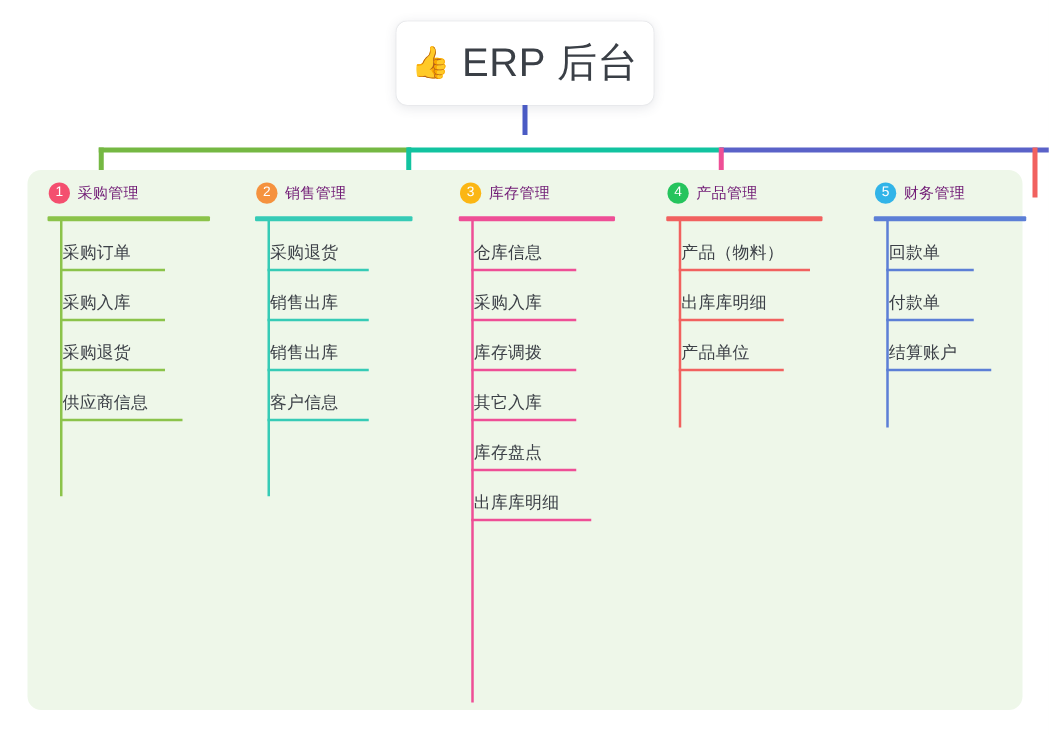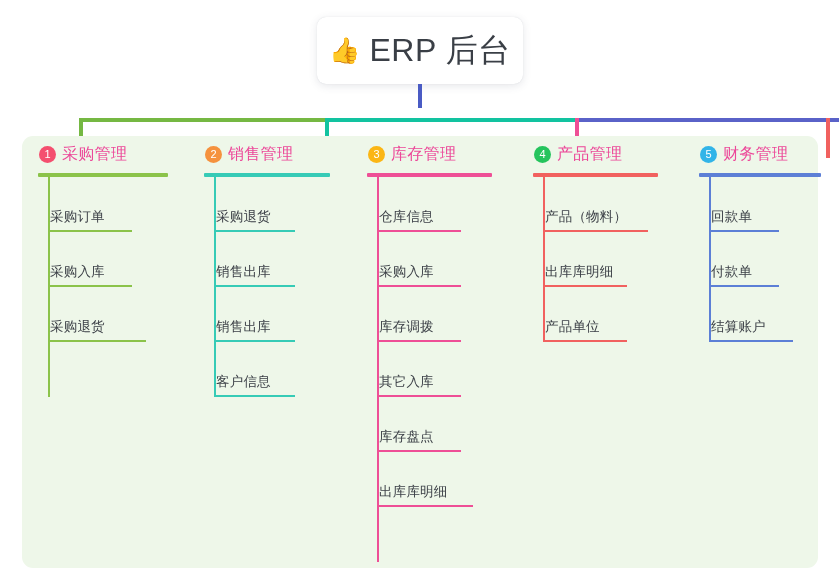--- a/index.html
+++ b/index.html
@@ -122,22 +122,22 @@
     height: 17px;
     border-radius: 50%;
     color: #ffffff;
     font-size: 11px;
     line-height: 17px;
     text-align: center;
     font-weight: 500;
     flex: 0 0 auto;
   }
   .col-title {
-    font-size: 16px;
-    color: #ec4899;
+    font-size: 12px;
+    color: #701a75;
     white-space: nowrap;
     letter-spacing: 0.3px;
   }
   .col-rule {
     position: absolute;
     left: 16px;
     top: 37px;
     height: 4px;
     border-radius: 1px;
   }
@@ -156,21 +156,21 @@
   }
 
   .items {
     position: absolute;
     left: 0;
     top: 41px;
     width: 100%;
   }
   .item {
     position: relative;
-    height: 55px;
+    height: 40px;
     box-sizing: border-box;
     display: flex;
     align-items: flex-end;
     padding-left: 28px;
   }
   .item-label {
     font-size: 13.5px;
     color: #3c4047;
     white-space: nowrap;
     padding-bottom: 6px;
@@ -228,20 +228,24 @@
             <div class="item-rule" style="background: rgb(139, 195, 74);"></div>
           </div>
           <div class="item">
             <span class="item-label">采购入库</span>
             <div class="item-rule" style="background: rgb(139, 195, 74);"></div>
           </div>
           <div class="item">
             <span class="item-label">采购退货</span>
             <div class="item-rule" style="background: rgb(139, 195, 74);"></div>
           </div>
+          <div class="item">
+            <span class="item-label">供应商信息</span>
+            <div class="item-rule" style="background: rgb(139, 195, 74);"></div>
+          </div>
         </div>
         <div class="spine" style="background: rgb(139, 195, 74); height: 222px;"></div>
       </div>
       <div class="column col-2">
         <div class="col-head">
           <span class="badge" style="background: rgb(245, 146, 62);">2</span>
           <span class="col-title">销售管理</span>
         </div>
         <div class="col-rule" style="background: rgb(54, 203, 182);"></div>
         <div class="items">

